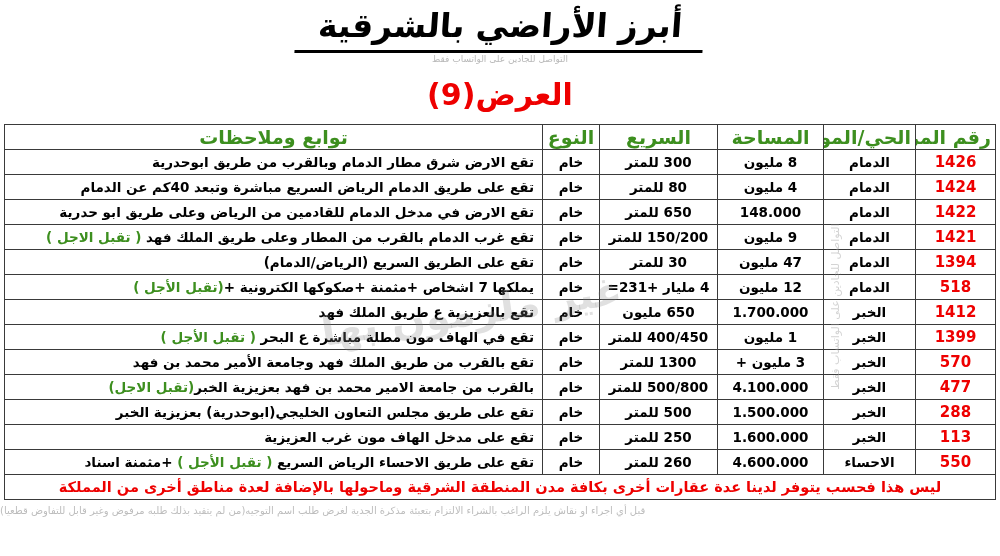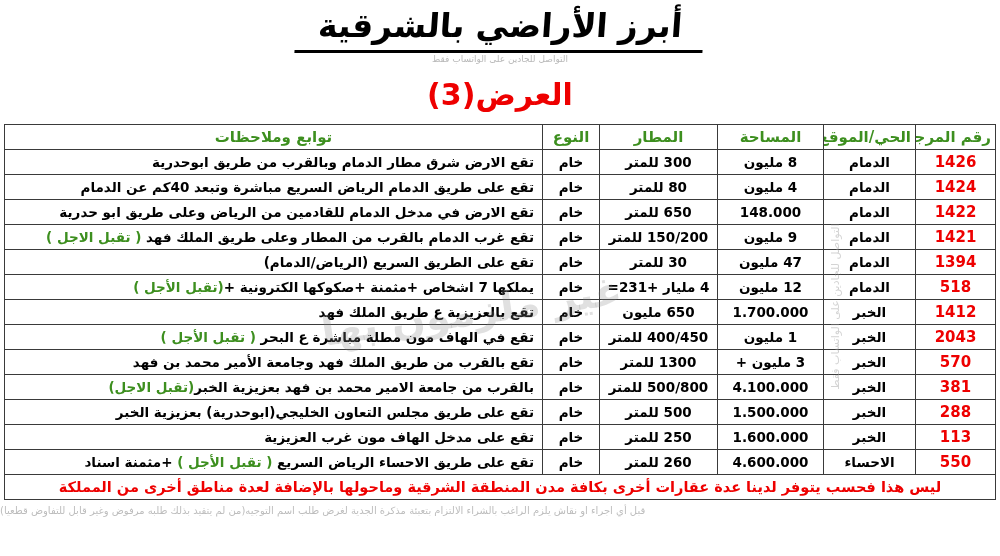--- a/index.html
+++ b/index.html
@@ -49,21 +49,21 @@
     border:1px solid var(--border);
     padding:1px 4px;
     font-weight:bold;
     font-size:13.5px;
     height:22px;
     white-space:nowrap;
     overflow:hidden;
     text-align:center;
     color:#000;
   }
-  th{color:var(--green);font-size:15px;}
+  th{color:var(--green);font-size:19px;}
   td.ref{color:var(--red);font-size:15px;}
   td.notes{text-align:right;padding-right:8px;padding-left:45px;}
   td.notes .green{color:var(--green);text-align:center;}
   tfoot td{
     color:var(--red);
     font-size:14.5px;
     text-align:center;
     height:22px;
   }
   .bottom-disclaimer{
@@ -94,37 +94,37 @@
     white-space:nowrap;
   }
 </style>
 </head>
 <body>
 
 <div class="title-wrap">
   <span class="page-title">أبرز الأراضي بالشرقية</span>
 </div>
 <div class="wm-top">التواصل للجادين على الواتساب فقط</div>
-<div class="offer-label">العرض(3)</div>
+<div class="offer-label">العرض(9)</div>
 
 <table>
   <colgroup>
     <col style="width:80px">
       <col style="width:92px">
       <col style="width:106px">
     <col style="width:118px">
       <col style="width:57px">
       <col>
   </colgroup>
   <thead>
     <tr>
       <th>رقم المرجع</th>
       <th>الحي/الموقع</th>
       <th>المساحة</th>
-      <th>المطار</th>
+      <th>السريع</th>
       <th>النوع</th>
       <th>توابع وملاحظات</th>
     </tr>
   </thead>
   <tbody id="tbody">
       <tr>
         <td class="ref">1426</td>
         <td class="loc">الدمام</td>
         <td class="area">8 مليون</td>
         <td class="price">300 للمتر</td>
@@ -173,37 +173,37 @@
       </tr>
       <tr>
         <td class="ref">1412</td>
         <td class="loc">الخبر</td>
         <td class="area">1.700.000</td>
         <td class="price">650 مليون</td>
         <td class="type">خام</td>
         <td class="notes"><span>تقع بالعزيزية ع طريق الملك فهد</span></td>
       </tr>
       <tr>
-        <td class="ref">2043</td>
+        <td class="ref">1399</td>
         <td class="loc">الخبر</td>
         <td class="area">1 مليون</td>
         <td class="price">400/450 للمتر</td>
         <td class="type">خام</td>
         <td class="notes"><span>تقع في الهاف مون مطلة مباشرة ع البحر </span><span class="green">( تقبل الأجل )</span></td>
       </tr>
       <tr>
         <td class="ref">570</td>
         <td class="loc">الخبر</td>
         <td class="area">3 مليون +</td>
         <td class="price">1300 للمتر</td>
         <td class="type">خام</td>
         <td class="notes"><span>تقع بالقرب من طريق الملك فهد وجامعة الأمير محمد بن فهد</span></td>
       </tr>
       <tr>
-        <td class="ref">381</td>
+        <td class="ref">477</td>
         <td class="loc">الخبر</td>
         <td class="area">4.100.000</td>
         <td class="price">500/800 للمتر</td>
         <td class="type">خام</td>
         <td class="notes"><span>بالقرب من جامعة الامير محمد بن فهد بعزيزية الخبر</span><span class="green">(تقبل الاجل)</span></td>
       </tr>
       <tr>
         <td class="ref">288</td>
         <td class="loc">الخبر</td>
         <td class="area">1.500.000</td>

